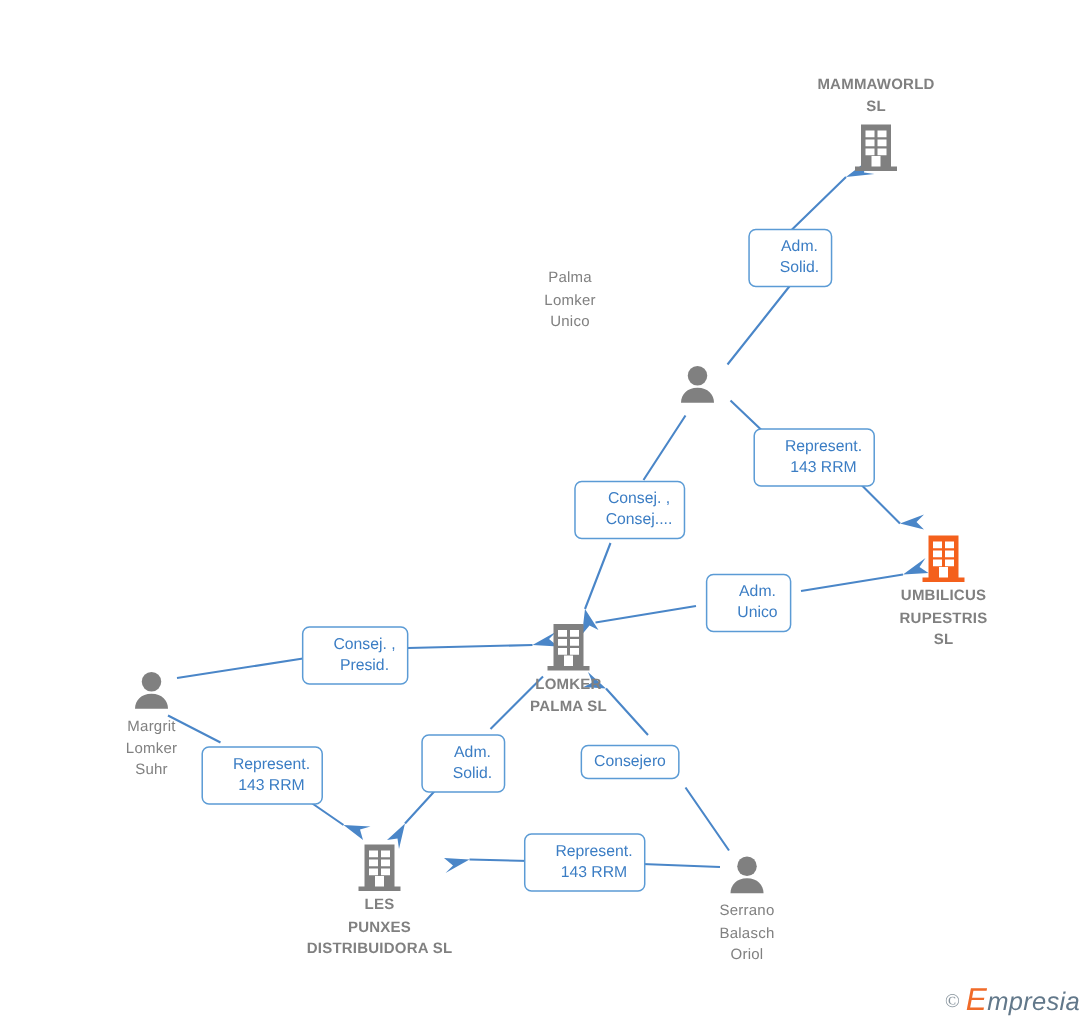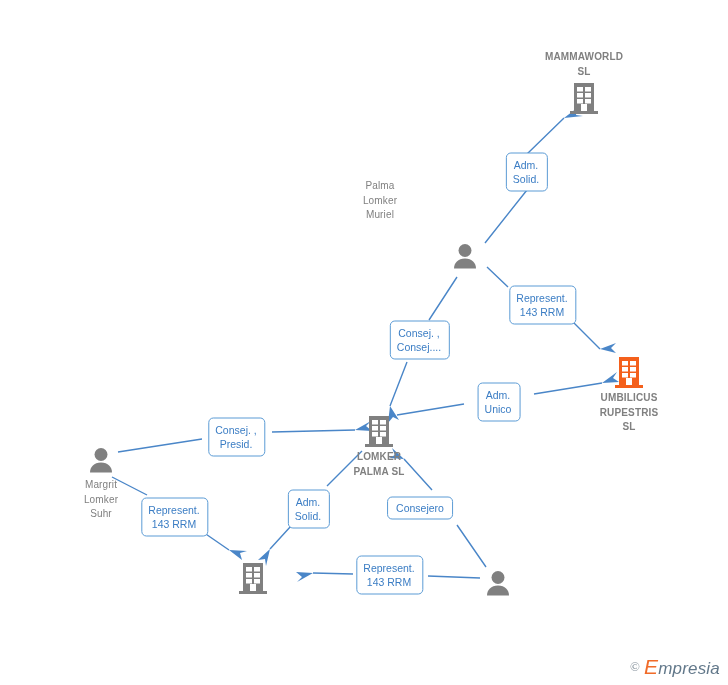--- a/index.html
+++ b/index.html
@@ -55,21 +55,21 @@
 
   .edge-label {
     position: absolute;
     border: 1px solid #5b9bd5;
     border-radius: 5px;
     background: #ffffff;
     color: #3b7dc4;
     font-size: 10.5px;
     line-height: 14px;
     text-align: center;
-    padding: 4px 8px 5px 6px;
+    padding: 4px 8px 5px 20px;
     white-space: pre-line;
     transform: translate(-50%, -50%);
     cursor: pointer;
     box-sizing: border-box;
   }
   .edge-label.one-line { padding: 3px 8px 4px 8px; }
 
   #watermark {
     position: absolute;
     right: 8px;
@@ -154,21 +154,21 @@
             <rect x="12" y="23" width="6" height="7" fill="#ffffff"></rect>
           </svg></span>
       </div>
       <div class="node person" style="left: 465px; top: 242px;">
         <span class="glyph"><svg width="30" height="30" viewBox="0 0 30 30">
             <circle cx="15" cy="8.5" r="6.5" fill="#808080"></circle>
             <path d="M15 16.5 c-7 0-11 4.5-11 10 h22 c0-5.5-4-10-11-10 z" fill="#808080"></path>
           </svg></span>
         <span class="node-label" style="position: absolute; left: -75px; top: -65px; width: 110px; text-align: center;">Palma
 Lomker
-Muriel</span>
+Unico</span>
       </div>
       <div class="node company highlight" style="left: 629px; top: 355px;">
         <span class="glyph"><svg width="30" height="34" viewBox="0 0 30 34">
             <path d="M5 2 h20 v28 h4 v3 H1 v-3 h4 z" fill="#f4601c"></path>
             <rect x="8" y="6" width="6" height="4.5" fill="#ffffff"></rect>
             <rect x="16" y="6" width="6" height="4.5" fill="#ffffff"></rect>
             <rect x="8" y="12" width="6" height="4.5" fill="#ffffff"></rect>
             <rect x="16" y="12" width="6" height="4.5" fill="#ffffff"></rect>
             <rect x="8" y="18" width="6" height="4.5" fill="#ffffff"></rect>
             <rect x="16" y="18" width="6" height="4.5" fill="#ffffff"></rect>
@@ -205,26 +205,32 @@
         <span class="glyph"><svg width="30" height="34" viewBox="0 0 30 34">
             <path d="M5 2 h20 v28 h4 v3 H1 v-3 h4 z" fill="#808080"></path>
             <rect x="8" y="6" width="6" height="4.5" fill="#ffffff"></rect>
             <rect x="16" y="6" width="6" height="4.5" fill="#ffffff"></rect>
             <rect x="8" y="12" width="6" height="4.5" fill="#ffffff"></rect>
             <rect x="16" y="12" width="6" height="4.5" fill="#ffffff"></rect>
             <rect x="8" y="18" width="6" height="4.5" fill="#ffffff"></rect>
             <rect x="16" y="18" width="6" height="4.5" fill="#ffffff"></rect>
             <rect x="12" y="23" width="6" height="7" fill="#ffffff"></rect>
           </svg></span>
+        <span class="node-label">LES
+PUNXES
+DISTRIBUIDORA SL</span>
       </div>
       <div class="node person" style="left: 498px; top: 569px;">
         <span class="glyph"><svg width="30" height="30" viewBox="0 0 30 30">
             <circle cx="15" cy="8.5" r="6.5" fill="#808080"></circle>
             <path d="M15 16.5 c-7 0-11 4.5-11 10 h22 c0-5.5-4-10-11-10 z" fill="#808080"></path>
           </svg></span>
+        <span class="node-label">Serrano
+Balasch
+Oriol</span>
       </div>
     </div>
   <div id="labels-group">
       <div class="edge-label" style="left: 527px; top: 172px;">Adm.
 Solid.</div>
       <div class="edge-label" style="left: 543px; top: 305px;">Represent.
 143 RRM</div>
       <div class="edge-label" style="left: 420px; top: 340px;">Consej. ,
 Consej....</div>
       <div class="edge-label" style="left: 499px; top: 402px;">Adm.

